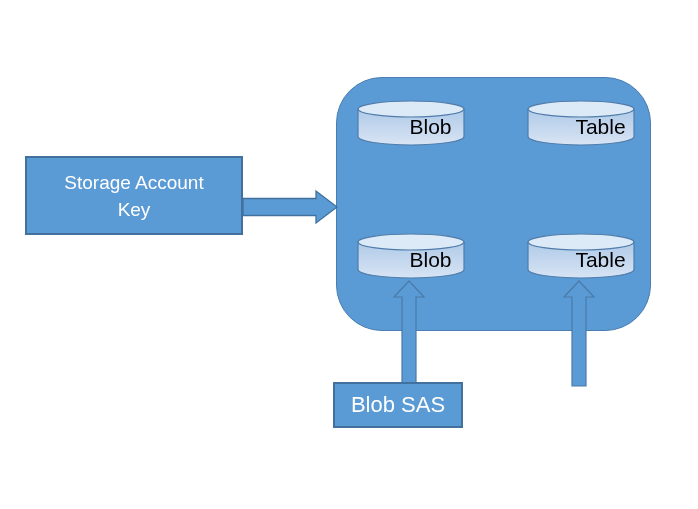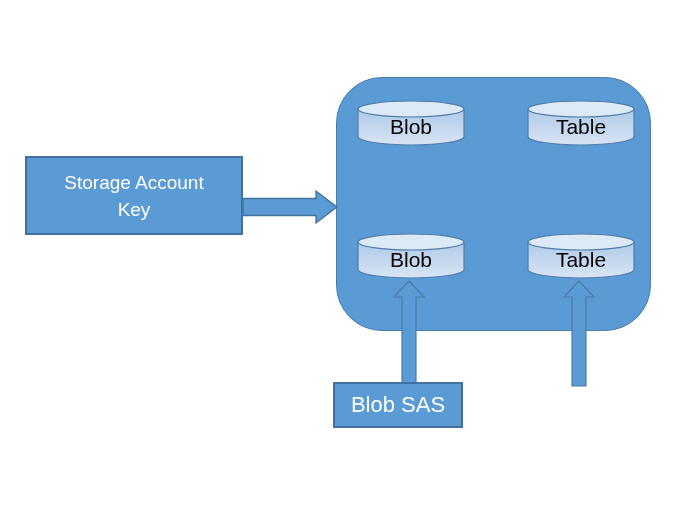--- a/index.html
+++ b/index.html
@@ -22,21 +22,21 @@
   .bigrect{
     position:absolute;left:336px;top:77px;width:315px;height:254px;
     background:#5B9BD5;border:1.5px solid #4A7DB0;border-radius:46px;
     box-sizing:border-box;z-index:1;
   }
 
   
   svg.arrows{position:absolute;left:0;top:0;width:698px;height:509px;z-index:2;}
 
   
-  .cyl{position:absolute;width:108px;height:46px;z-index:3;}
+  .cyl{position:absolute;width:108px;height:46px;z-index:3;padding-left:39px;}
   .cyl svg{position:absolute;left:0;top:0;width:108px;height:46px;}
   .cyl .lbl{
     position:absolute;left:0;right:0;top:8px;bottom:1px;
     display:flex;align-items:center;justify-content:center;
     color:#000000;font-size:21px;
   }
   #cyl-blob-top{left:357px;top:100px;}
   #cyl-table-top{left:527px;top:100px;}
   #cyl-blob-bottom{left:357px;top:233px;}
   #cyl-table-bottom{left:527px;top:233px;}

